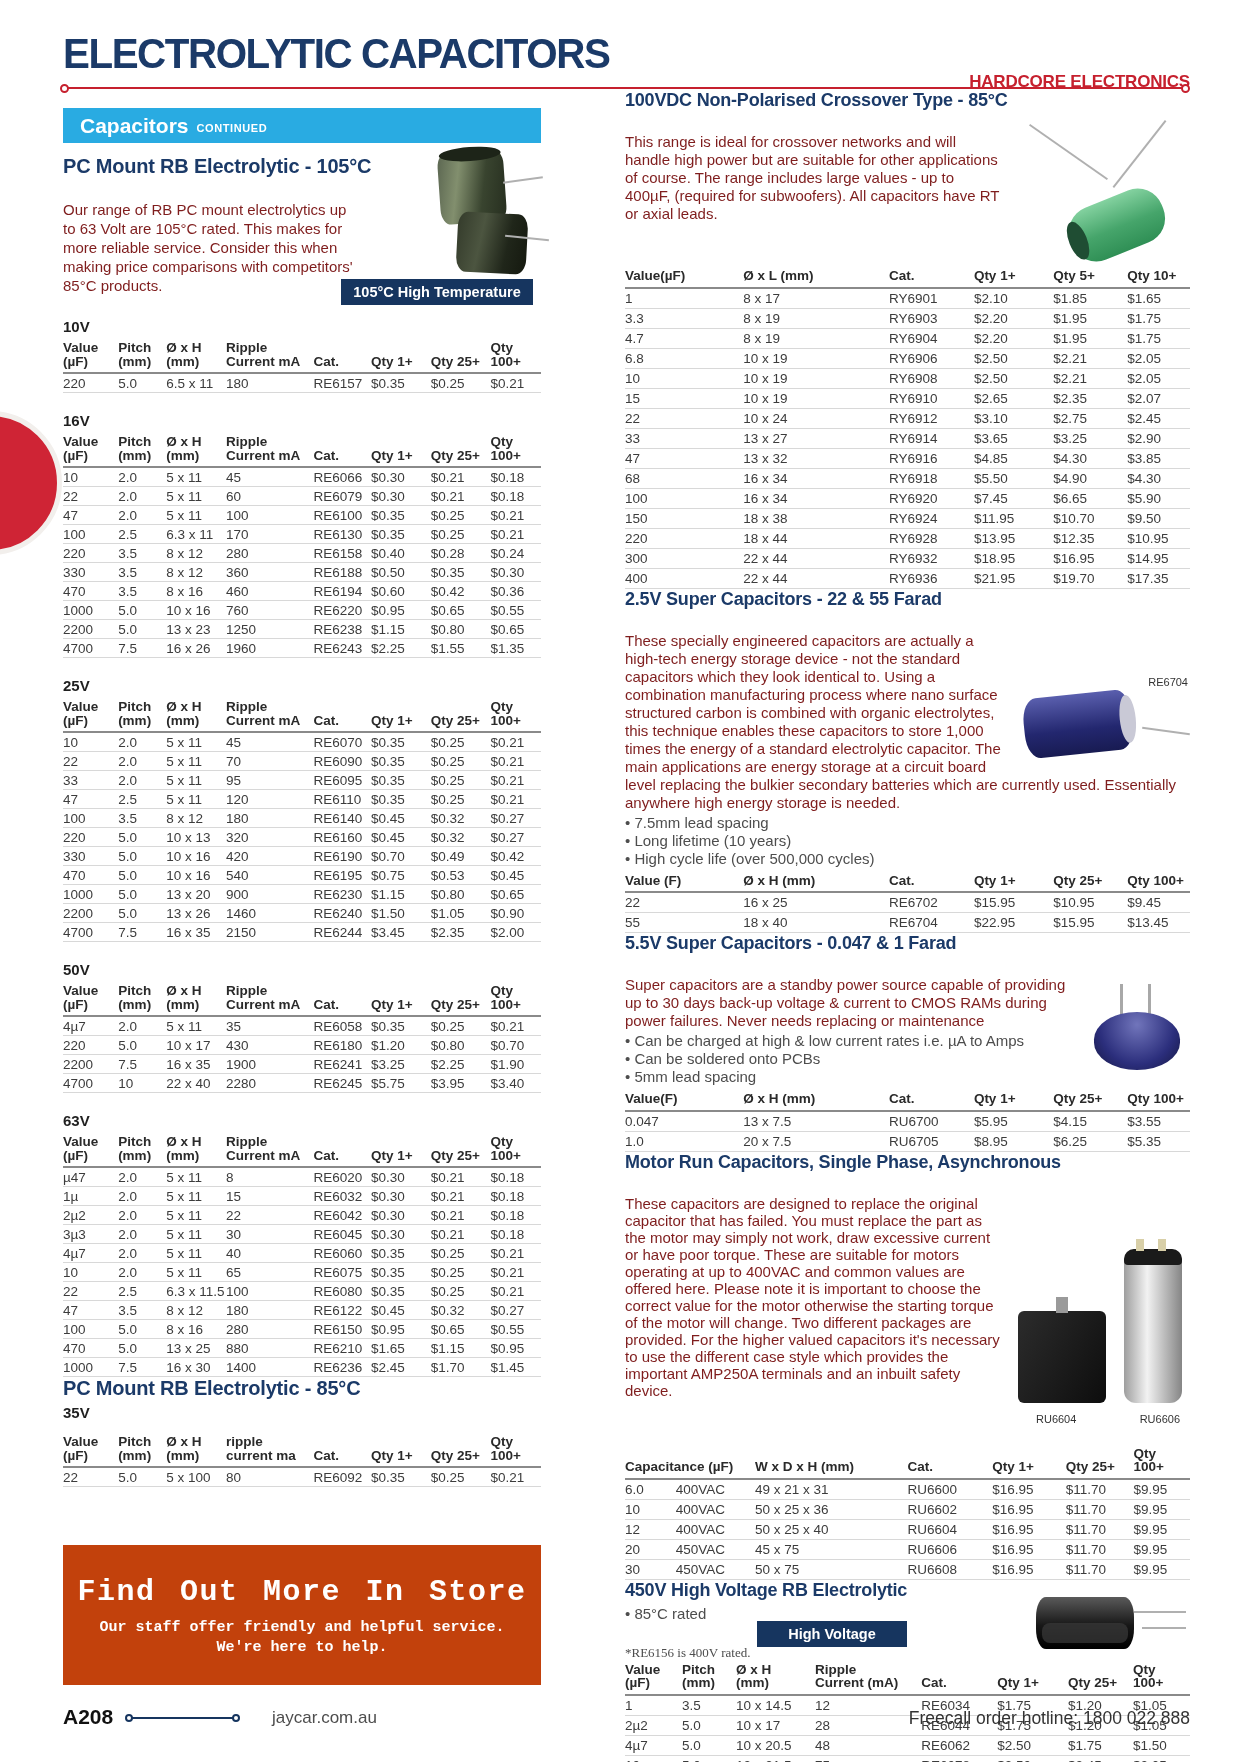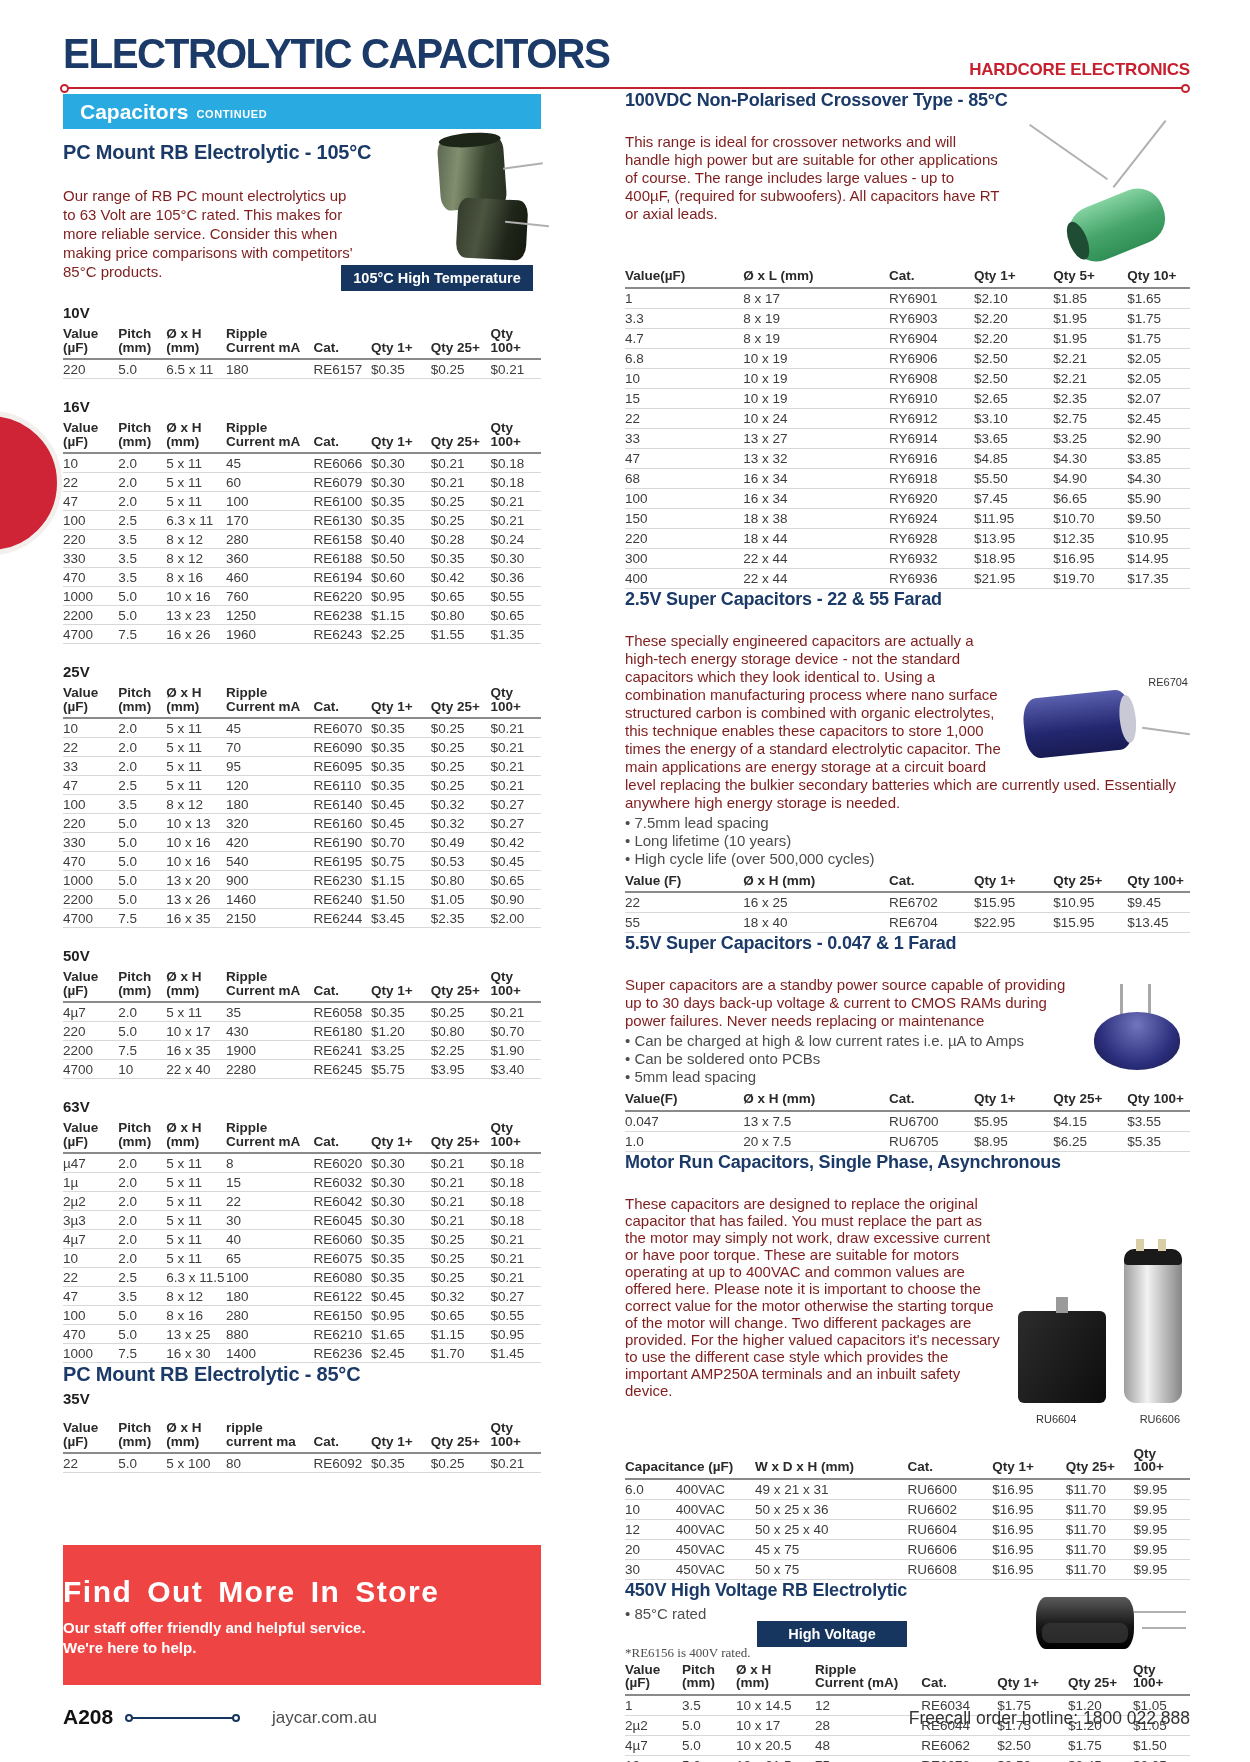--- a/index.html
+++ b/index.html
@@ -1,30 +1,30 @@
 <!DOCTYPE html>
 <html><head>
 <meta charset="utf-8">
 <style>
   html,body{margin:0;padding:0;}
   body{width:1250px;height:1762px;position:relative;background:#ffffff;
        font-family:"Liberation Sans",sans-serif;overflow:hidden;color:#3f3f3f;}
   
   .page-title{position:absolute;left:63px;top:30px;margin:0;font-size:42px;font-weight:900;
       color:#1b3a68;letter-spacing:-1.5px;transform:scaleX(.96);transform-origin:left;}
-  .brand{position:absolute;right:60px;top:60px;color:#c6202e;font-weight:800;font-size:17px;letter-spacing:-.2px;}
+  .brand{position:absolute;right:60px;top:72px;color:#c6202e;font-weight:800;font-size:17px;letter-spacing:-.2px;}
   .rule{position:absolute;top:87px;left:66px;width:1118px;height:2px;background:#c6202e;}
   .rule::before,.rule::after{content:"";position:absolute;top:-3px;width:5px;height:5px;border:2px solid #c6202e;
       border-radius:50%;background:#fff;}
   .rule::before{left:-6px;}  .rule::after{right:-6px;}
   
   .edge-tab{position:absolute;left:-82px;top:411px;width:134px;height:134px;border-radius:50%;
       background:#cf2435;border:5px solid #f2efec;}
   
-  .col-left{position:absolute;left:63px;top:94px;width:478px;}
+  .col-left{position:absolute;left:63px;top:108px;width:478px;}
   .col-right{position:absolute;left:625px;top:90px;width:565px;}
   
   .cap-banner{height:35px;background:#29abe2;color:#fff;display:flex;align-items:center;padding-left:17px;box-sizing:border-box;}
   .cap-banner .t1{font-size:21px;font-weight:700;}
   .cap-banner .t2{font-size:11px;font-weight:700;margin-left:8px;letter-spacing:.6px;margin-top:4px;}
   
   h2.sec{margin:0;color:#1b3a68;font-size:20px;font-weight:800;letter-spacing:-.2px;}
   .col-right h2.sec{font-size:18px;}
   h3.volt{margin:19px 0 6px;font-size:15px;font-weight:700;color:#1f1f1f;}
   p.desc{margin:22px 0 0;font-size:15px;line-height:19px;color:#7f1d1d;}
@@ -42,22 +42,22 @@
   .t-l8 th:nth-child(4){width:18.5%}.t-l8 th:nth-child(5){width:12%}.t-l8 th:nth-child(6){width:12.5%}
   .t-l8 th:nth-child(7){width:12.5%}.t-l8 th:nth-child(8){width:10.5%}
   .t-r6 th:nth-child(1){width:21%}.t-r6 th:nth-child(2){width:26%}.t-r6 th:nth-child(3){width:15%}
   .t-r6 th:nth-child(4){width:14%}.t-r6 th:nth-child(5){width:13%}.t-r6 th:nth-child(6){width:11%}
   .t-450 th:nth-child(1){width:10%}.t-450 th:nth-child(2){width:9.5%}.t-450 th:nth-child(3){width:14%}
   .t-450 th:nth-child(4){width:19%}.t-450 th:nth-child(5){width:13.5%}.t-450 th:nth-child(6){width:12.5%}
   .t-450 th:nth-child(7){width:11.5%}.t-450 th:nth-child(8){width:10%}
   
   .badge-navy{display:inline-block;background:#16355f;color:#fff;font-weight:700;font-size:14.5px;
       padding:5px 0;text-align:center;}
-  .store-banner{position:absolute;left:63px;top:1545px;width:478px;height:140px;background:#ef4444;color:#fff;
-      box-sizing:border-box;padding-top:30px;}
+  .store-banner{position:absolute;left:63px;top:1545px;width:478px;height:140px;background:#c2410c;color:#fff;
+      text-align:center;box-sizing:border-box;padding-top:30px;font-family:Liberation Mono, monospace;}
   .store-banner .fo-title{font-size:30px;font-weight:700;letter-spacing:1.5px;word-spacing:5px;}
   .store-banner .fo-sub{font-size:15px;font-weight:700;margin-top:9px;line-height:20px;}
   
   .intro{position:relative;height:144px;margin-top:12px;}
   .intro p.desc{width:300px;}
   .badge-temp{position:absolute;right:8px;top:124px;width:192px;}
   
   .footer-a{position:absolute;left:63px;top:1705px;font-size:21px;font-weight:800;color:#111;}
   .footer-line{position:absolute;left:130px;top:1717px;width:105px;height:2px;background:#16355f;}
   .footer-line::before,.footer-line::after{content:"";position:absolute;top:-3px;width:4px;height:4px;

